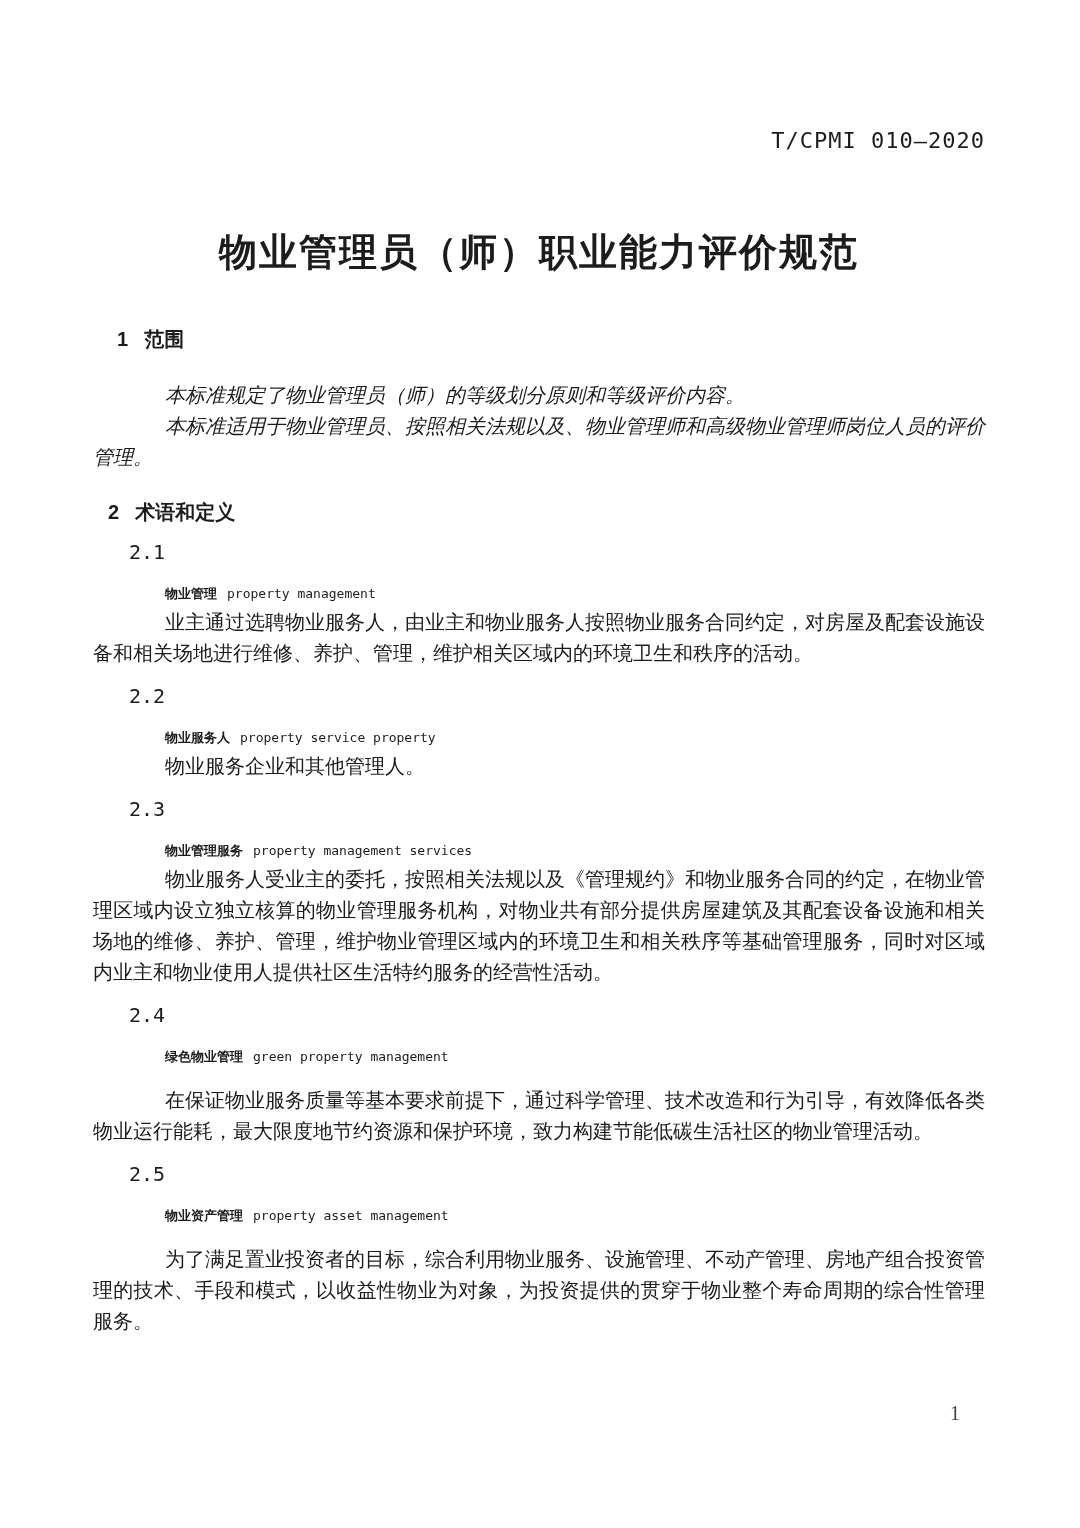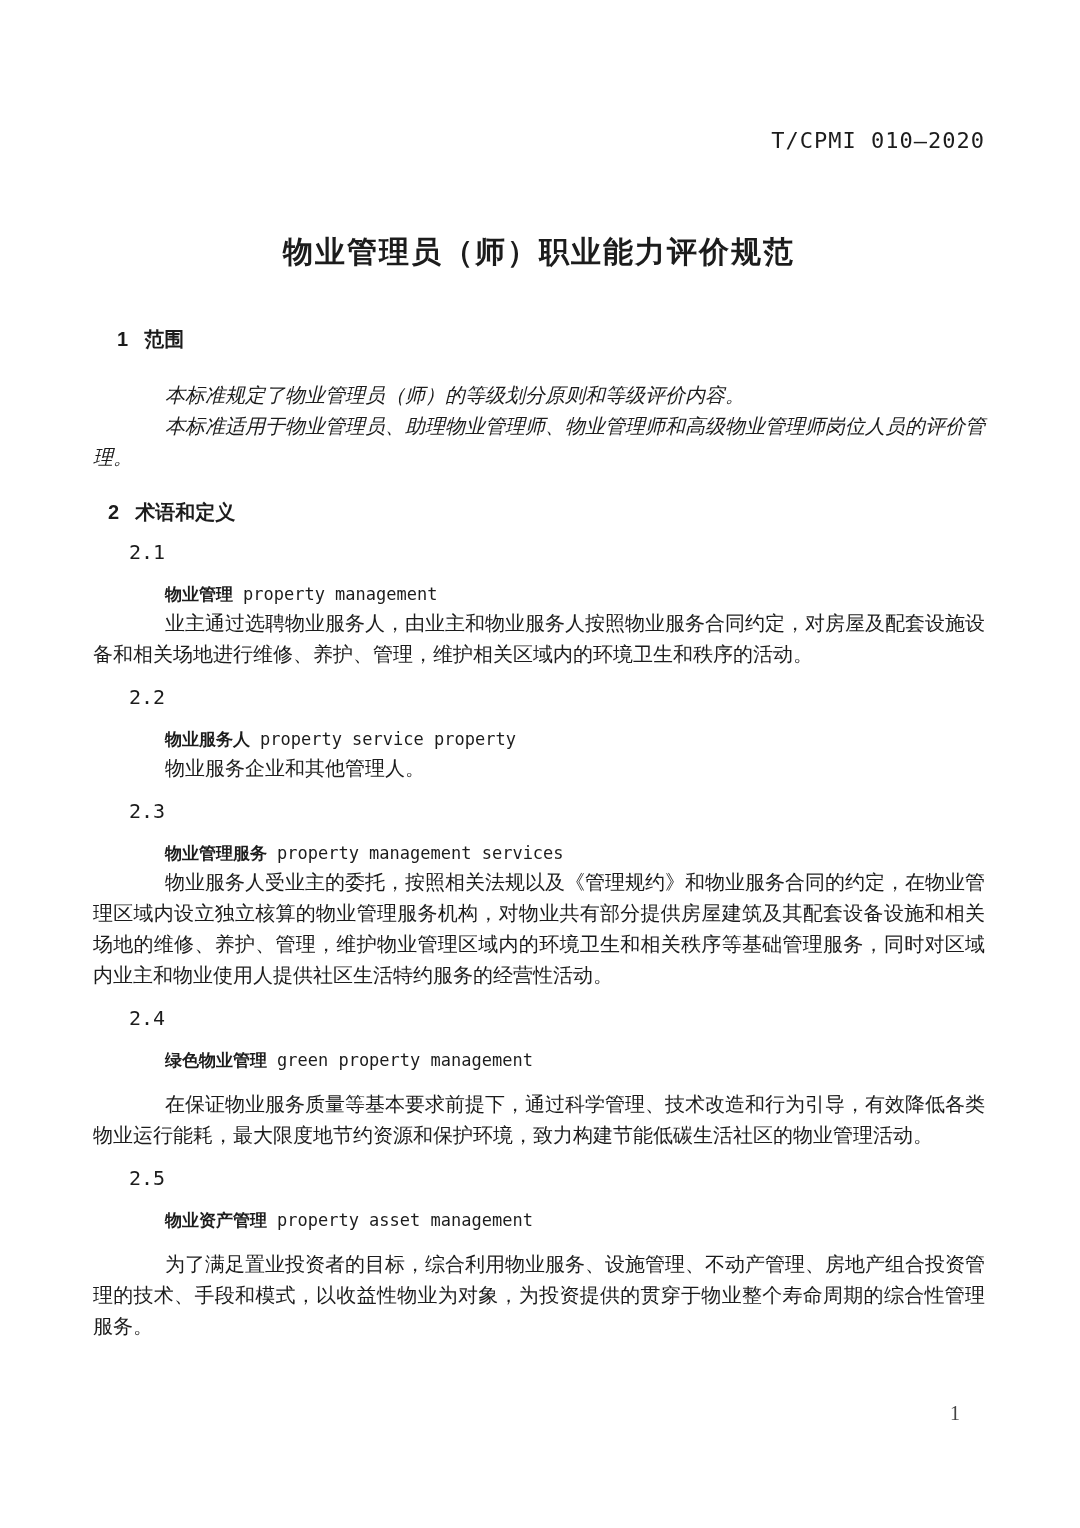--- a/index.html
+++ b/index.html
@@ -30,21 +30,21 @@
     line-height: 26px;
     letter-spacing: 1px;
     color: #1c1c1c;
   }
   
   .doc-title {
     margin-top: 78px;
     text-align: center;
     font-family: "Liberation Sans", "DejaVu Sans", sans-serif;
     font-weight: bold;
-    font-size: 30px;
+    font-size: 38px;
     line-height: 40px;
     letter-spacing: 2px;
   }
   
   .sec-heading {
     font-family: "Liberation Sans", "DejaVu Sans", sans-serif;
     font-weight: bold;
     font-size: 20px;
     line-height: 26px;
     margin-left: 24px;
@@ -67,21 +67,21 @@
     margin-top: 14px;
     margin-left: 36px;
     font-family: "DejaVu Sans Mono", "Liberation Mono", monospace;
     font-size: 20px;
     line-height: 26px;
   }
   
   .term-line {
     margin-top: 16px;
     margin-left: 72px;
-    font-size: 17px;
+    font-size: 13px;
     line-height: 26px;
     white-space: nowrap;
   }
   .term-zh {
     font-family: "Liberation Sans", "DejaVu Sans", sans-serif;
     font-weight: bold;
   }
   .term-en {
     font-family: "DejaVu Sans Mono", "Liberation Mono", monospace;
     margin-left: 10px;
@@ -105,21 +105,21 @@
 
   <div class="doc-code">T/CPMI 010—2020</div>
 
   <div class="doc-title">物业管理员（师）职业能力评价规范</div>
 
   <div class="sec-heading first">
     <span>1</span><span class="sec-label">范围</span>
   </div>
   <div class="scope-block">
     <p class="body-par">本标准规定了物业管理员（师）的等级划分原则和等级评价内容。</p>
-    <p class="body-par">本标准适用于物业管理员、助理物业管理师、物业管理师和高级物业管理师岗位人员的评价管理。</p>
+    <p class="body-par">本标准适用于物业管理员、按照相关法规以及、物业管理师和高级物业管理师岗位人员的评价管理。</p>
   </div>
 
   <div class="sec-heading second">
     <span>2</span><span class="sec-label">术语和定义</span>
   </div>
 
   <div class="clause-num">2.1</div>
   <div class="term-line">
     <span class="term-zh">物业管理</span><span class="term-en">property management</span>
   </div>

